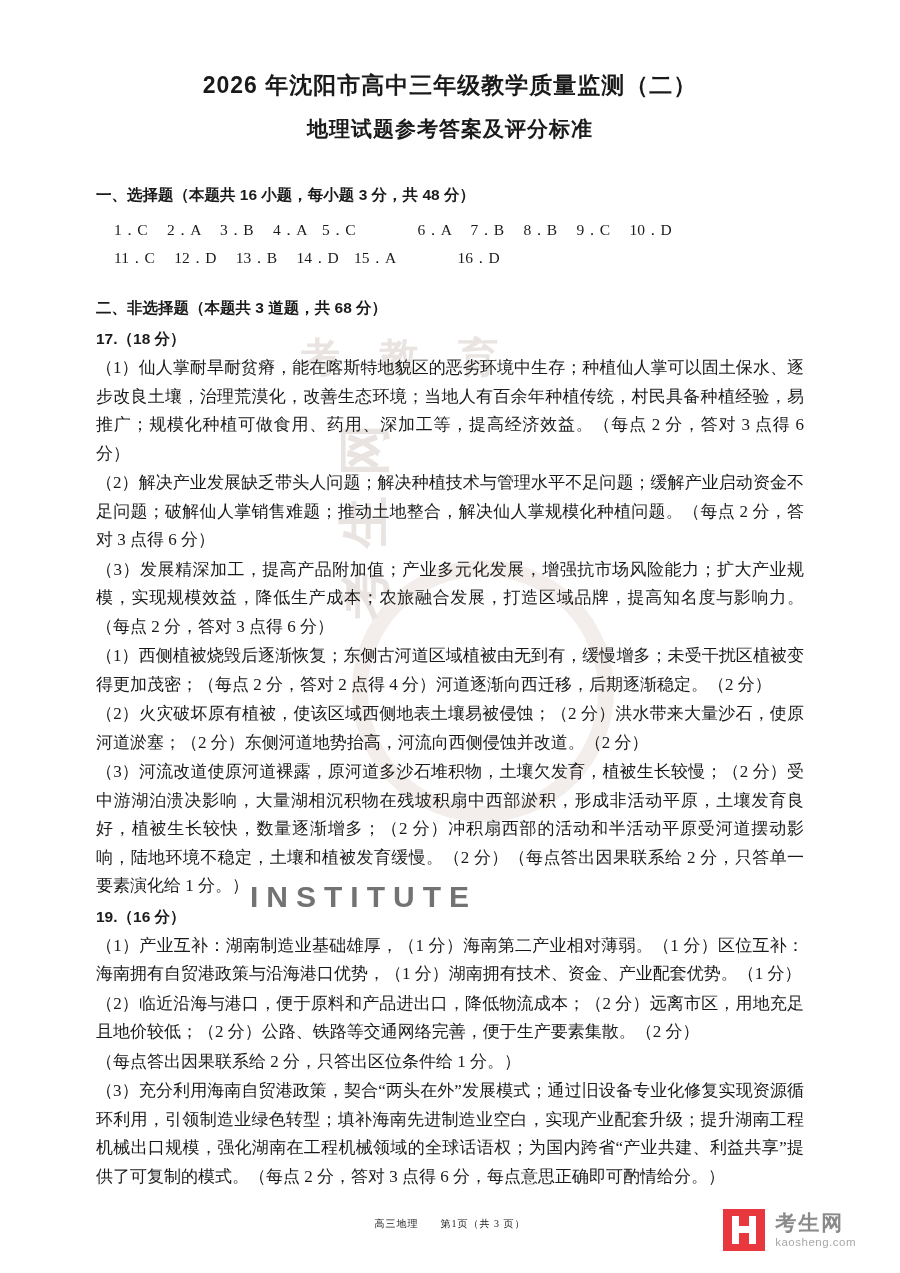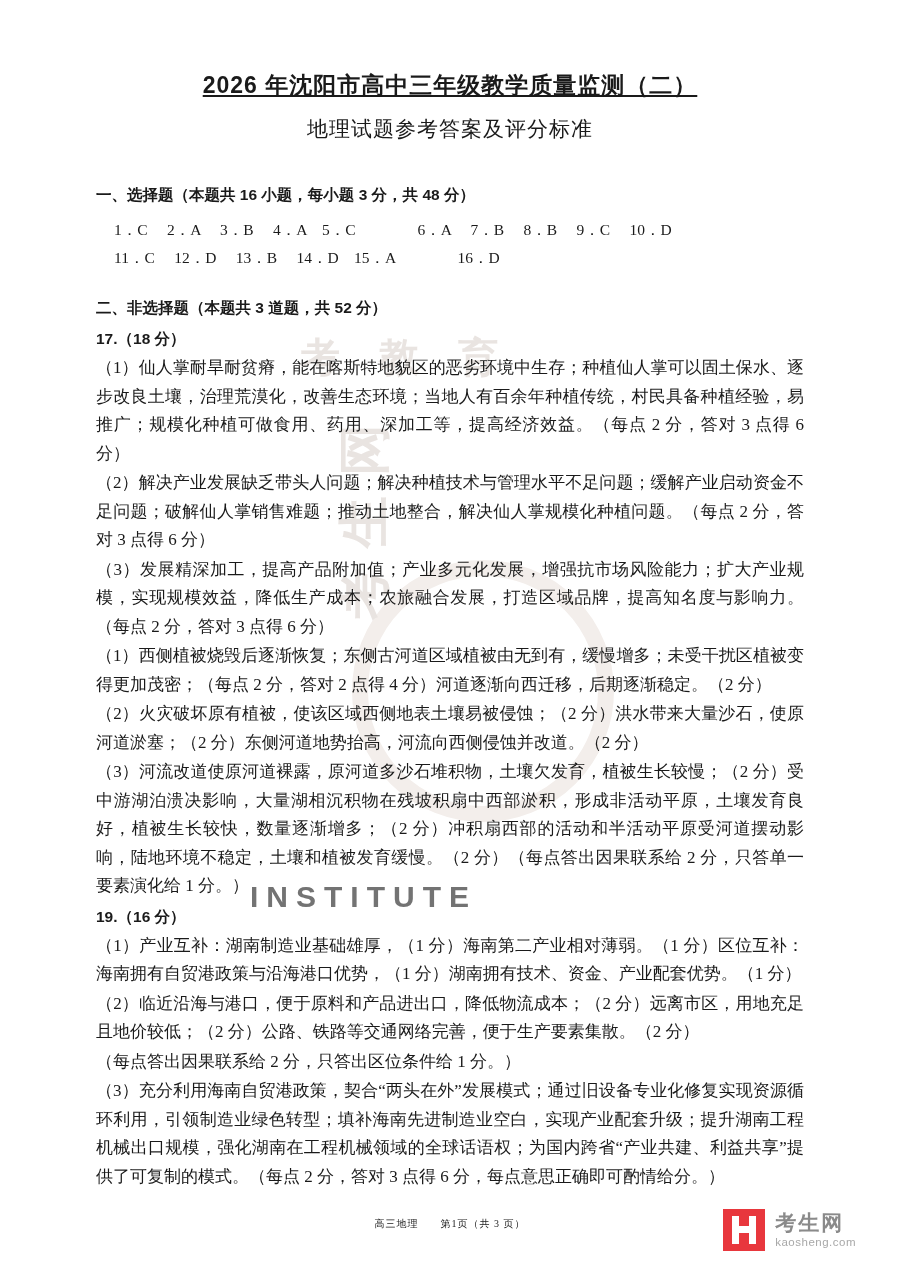--- a/index.html
+++ b/index.html
@@ -53,26 +53,25 @@
 
   .content { position: relative; z-index: 2; }
 
   h1.doc-title {
     font-family: "Liberation Sans", "DejaVu Sans", sans-serif;
     font-size: 23px;
     font-weight: bold;
     text-align: center;
     margin: 0 0 14px 0;
     letter-spacing: 1px;
-    text-decoration: underline;
   }
   h2.doc-subtitle {
     font-family: "Liberation Sans", "DejaVu Sans", sans-serif;
     font-size: 21px;
-    font-weight: normal;
+    font-weight: bold;
     text-align: center;
     margin: 0 0 42px 0;
     letter-spacing: 1px;
   }
 
   .section-heading {
     font-family: "Liberation Sans", "DejaVu Sans", sans-serif;
     font-size: 15.5px;
     font-weight: bold;
     margin: 0 0 10px 0;
@@ -181,21 +180,21 @@
 
     <h1 class="doc-title">2026 年沈阳市高中三年级教学质量监测（二）</h1>
     <h2 class="doc-subtitle">地理试题参考答案及评分标准</h2>
 
     <div class="section-heading">一、选择题（本题共 16 小题，每小题 3 分，共 48 分）</div>
     <div class="mc-row">1．C　 2．A　 3．B　 4．A　5．C　　　　6．A　 7．B　 8．B　 9．C　 10．D</div>
     <div class="mc-row">11．C　 12．D　 13．B　 14．D　15．A　　　　16．D</div>
 
     <div class="spacer-lg"></div>
 
-    <div class="section-heading">二、非选择题（本题共 3 道题，共 52 分）</div>
+    <div class="section-heading">二、非选择题（本题共 3 道题，共 68 分）</div>
 
     <div>
       <div class="question-heading">17.（18 分）</div>
       <p class="para">（1）仙人掌耐旱耐贫瘠，能在喀斯特地貌区的恶劣环境中生存；种植仙人掌可以固土保水、逐步改良土壤，治理荒漠化，改善生态环境；当地人有百余年种植传统，村民具备种植经验，易推广；规模化种植可做食用、药用、深加工等，提高经济效益。（每点 2 分，答对 3 点得 6 分）</p>
       <p class="para">（2）解决产业发展缺乏带头人问题；解决种植技术与管理水平不足问题；缓解产业启动资金不足问题；破解仙人掌销售难题；推动土地整合，解决仙人掌规模化种植问题。（每点 2 分，答对 3 点得 6 分）</p>
       <p class="para">（3）发展精深加工，提高产品附加值；产业多元化发展，增强抗市场风险能力；扩大产业规模，实现规模效益，降低生产成本；农旅融合发展，打造区域品牌，提高知名度与影响力。（每点 2 分，答对 3 点得 6 分）</p>
     </div>
 
     <div>
       <p class="para">（1）西侧植被烧毁后逐渐恢复；东侧古河道区域植被由无到有，缓慢增多；未受干扰区植被变得更加茂密；（每点 2 分，答对 2 点得 4 分）河道逐渐向西迁移，后期逐渐稳定。（2 分）</p>

